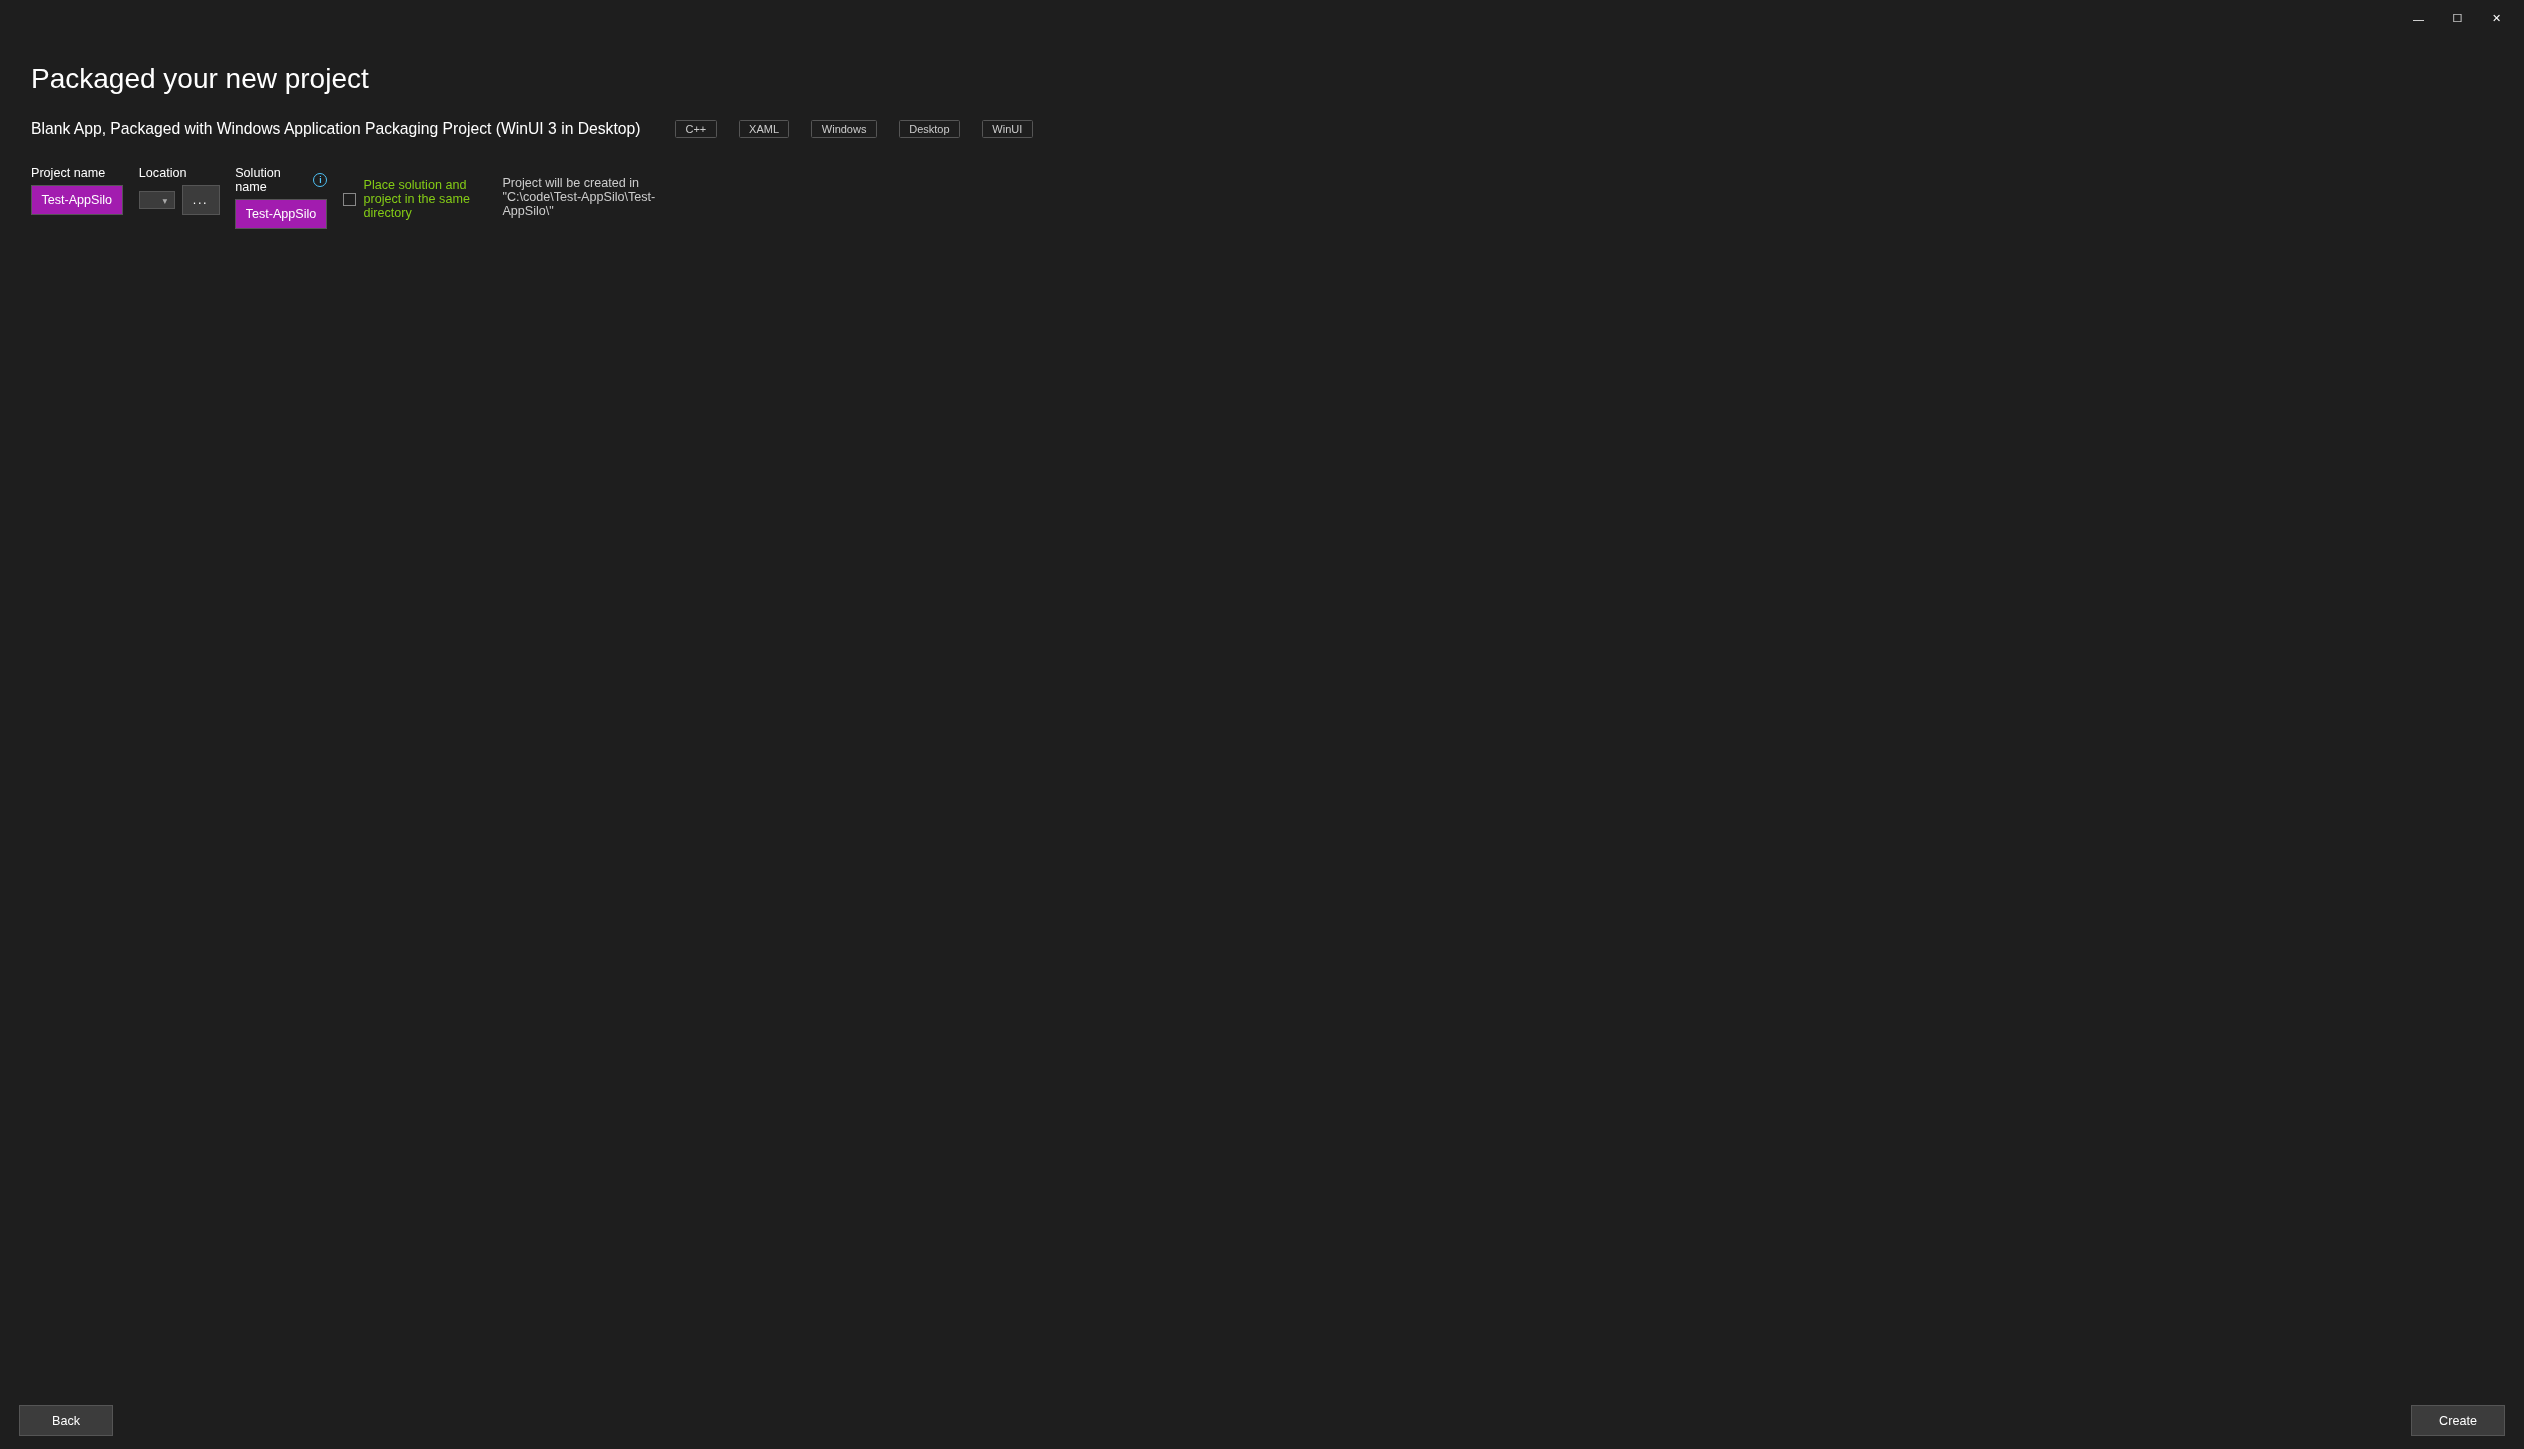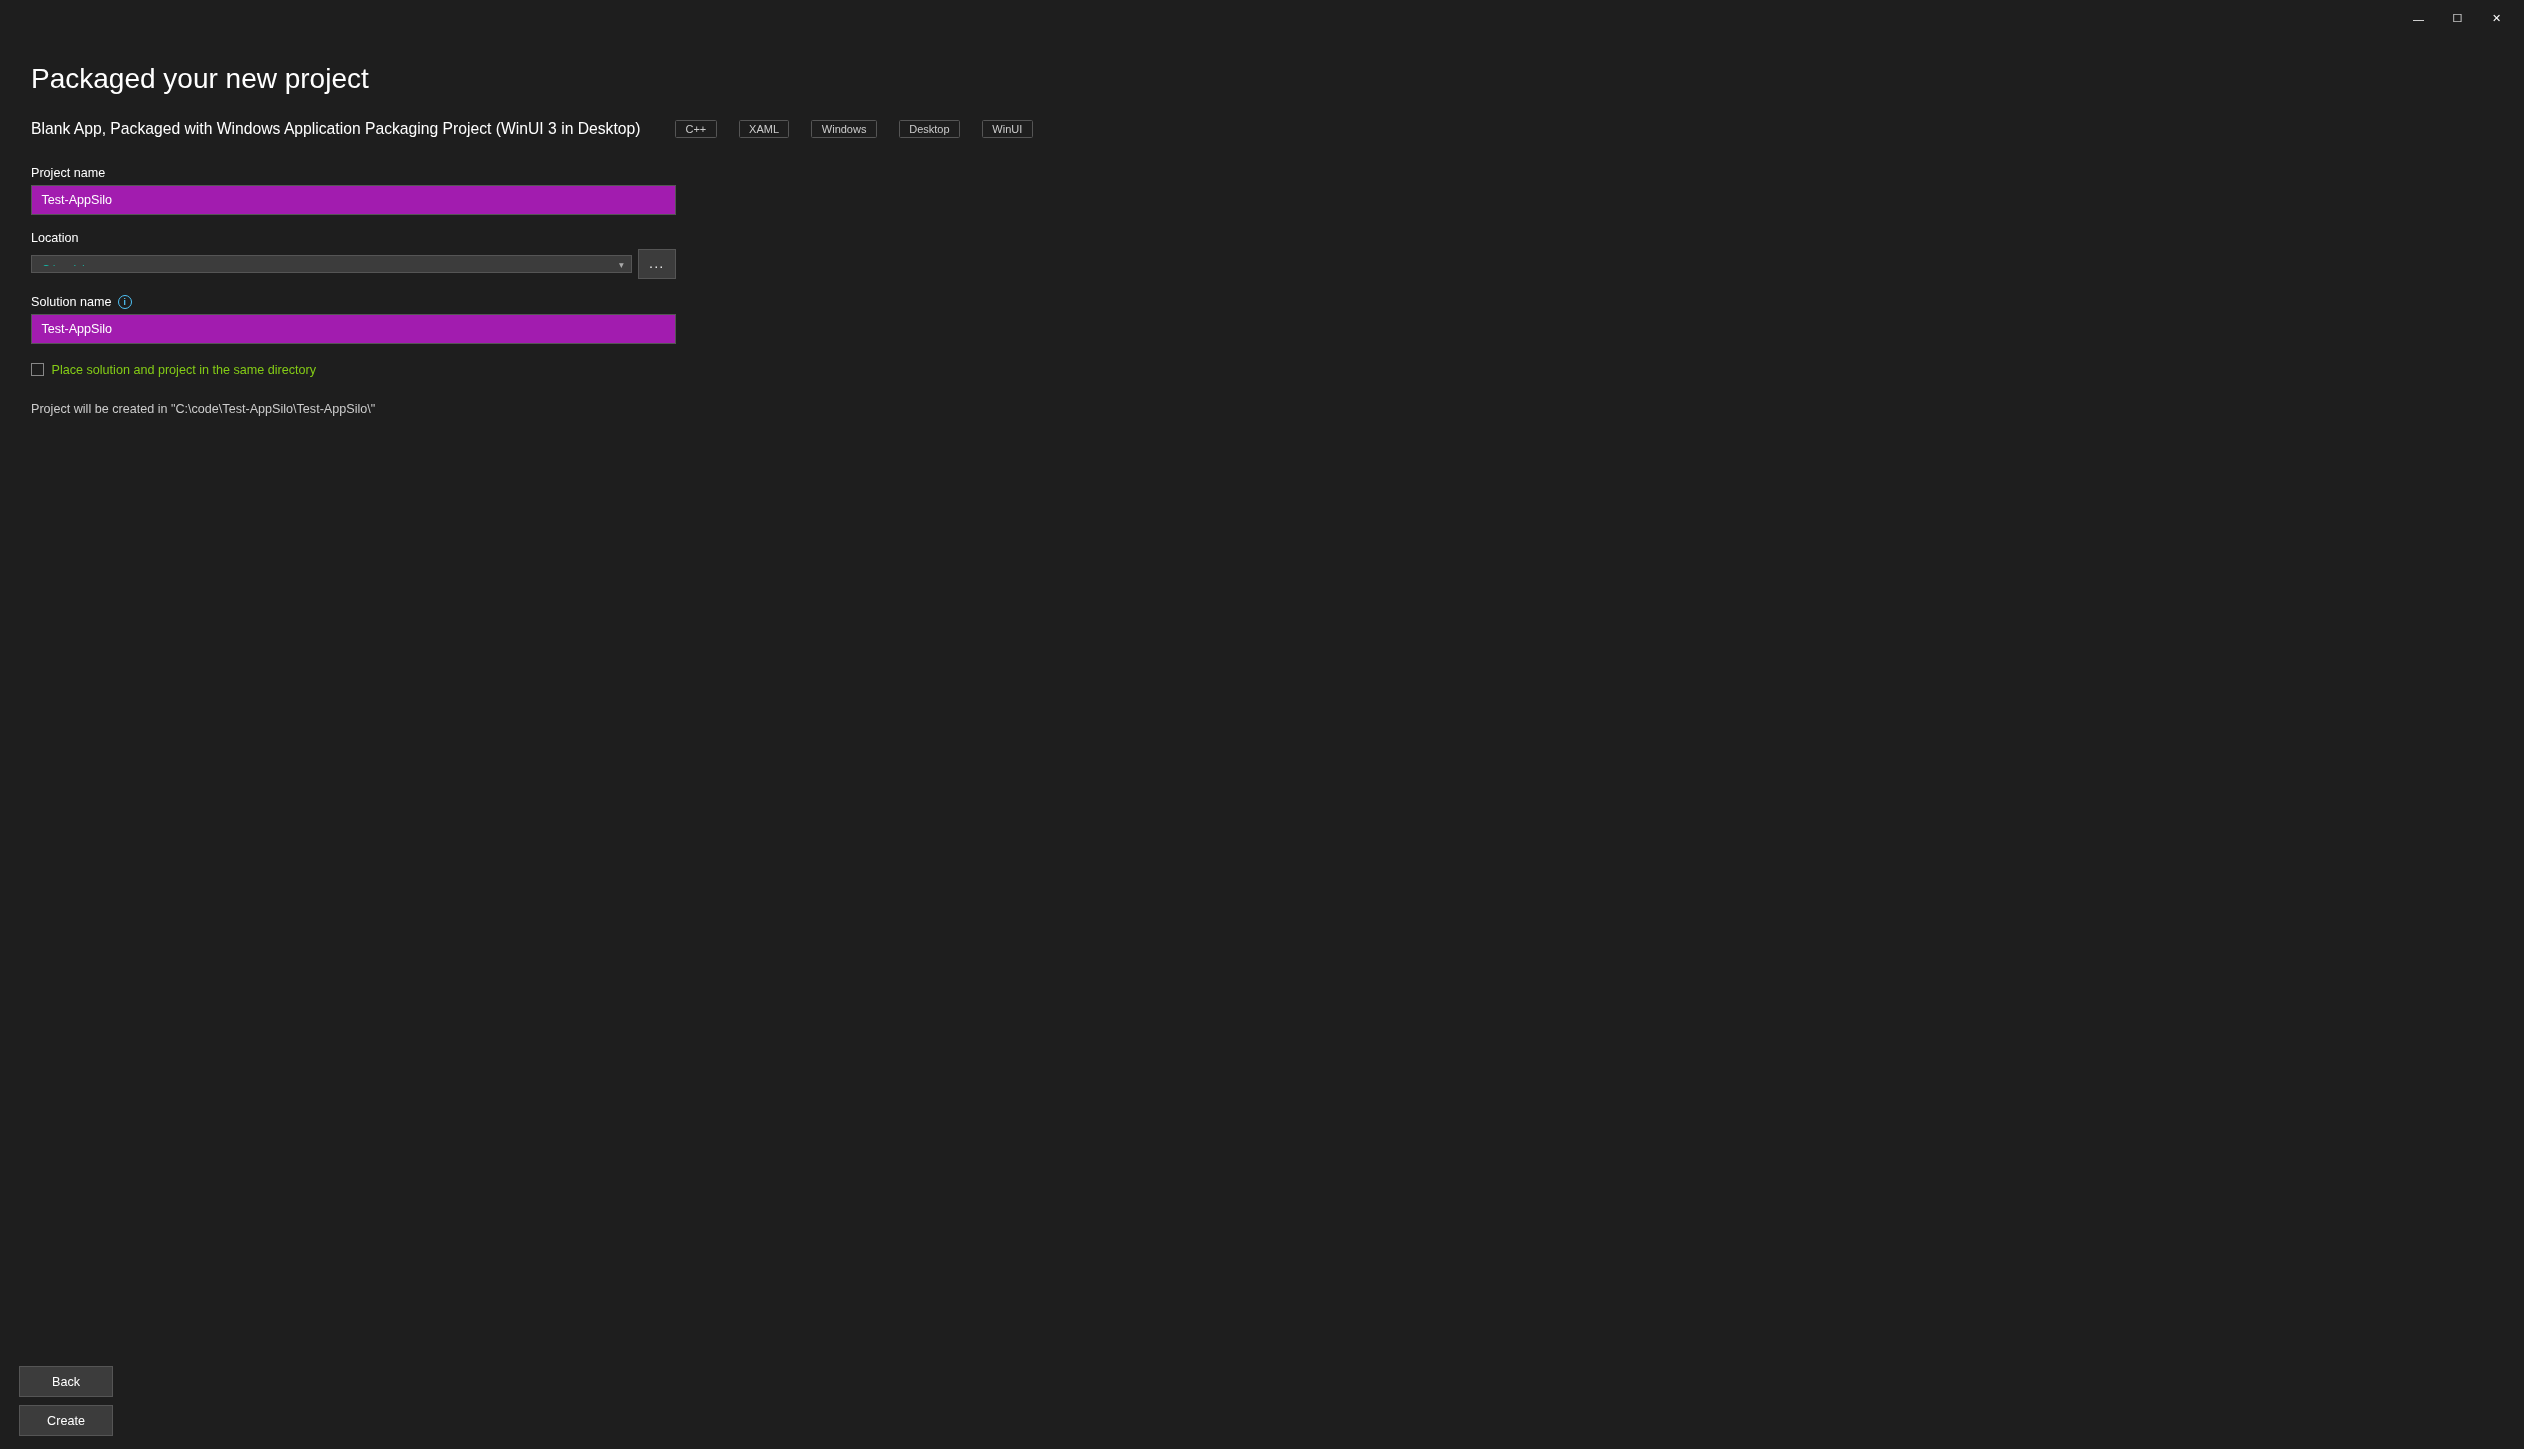--- a/index.html
+++ b/index.html
@@ -76,21 +76,21 @@
       padding: 2.4px 9.4px;
       border: 0.8px solid #555555;
       border-radius: 1.6px;
       font-size: 11px;
       color: #cccccc;
       background: transparent;
     }
 
     .form-section {
       display: flex;
-      flex-direction: column;
+      flex-direction: row;
       gap: 15.7px;
       max-width: 645px;
     }
 
     .field-group {
       display: flex;
       flex-direction: column;
       gap: 4.7px;
     }
 
@@ -208,23 +208,22 @@
     .project-path-info {
       font-size: 12.6px;
       color: #cccccc;
       margin-top: 9.4px;
     }
 
     .footer {
       display: flex;
       justify-content: space-between;
       padding: 12.6px 19px;
-      gap: 8px;
+      gap: 23px;
       flex-shrink: 0;
-      flex-direction: column;
     }
 
     .footer-btn {
       width: 94px;
       height: 31px;
       font-size: 12.6px;
       cursor: pointer;
       border: 0.8px solid #555555;
       background: #3c3c3c;
       color: #ffffff;

